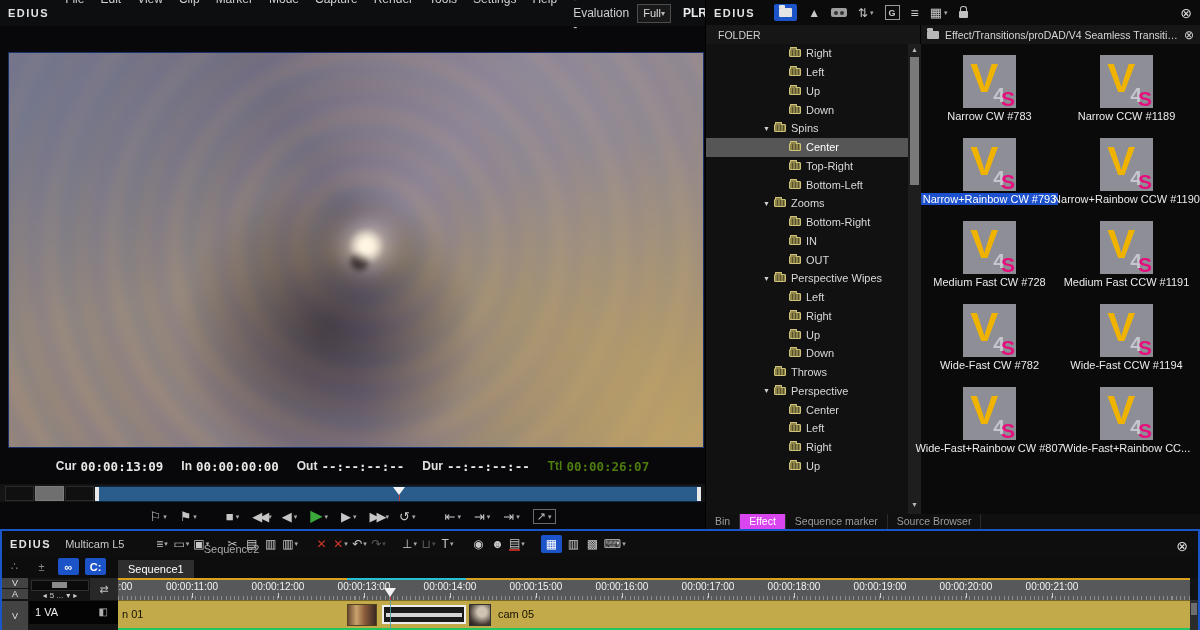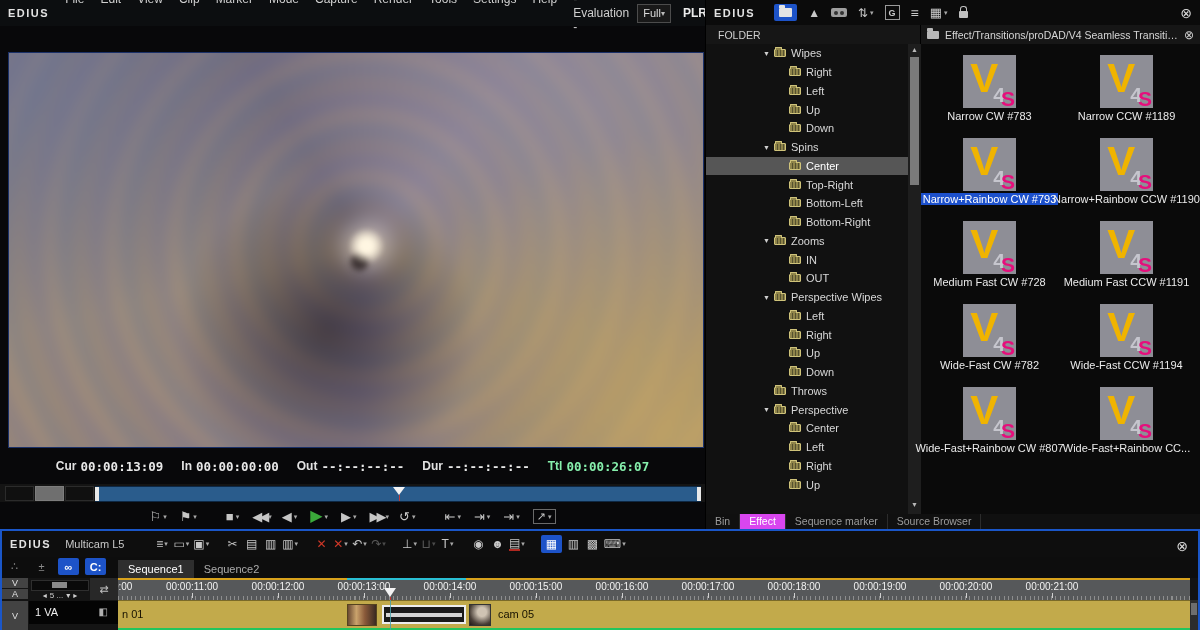--- a/index.html
+++ b/index.html
@@ -36,21 +36,21 @@
   .sw2{position:absolute;inset:0;filter:blur(2px);
     background:
      radial-gradient(circle at 51.5% 49%, #fff6e2 0 6px, rgba(255,246,226,0) 18px),
      radial-gradient(circle at 50.5% 53%, rgba(35,26,26,.75) 0 5px, rgba(35,26,26,0) 12px);}
 
   .tc-row{position:absolute;left:0;top:458px;width:705px;height:16px;display:flex;justify-content:center;
           align-items:center;gap:18px;}
   .tc{display:flex;align-items:center;gap:4px;}
   .tc .tcl{font-size:12px;font-weight:bold;color:#e2e2e2;}
   .tc .tcv{font-family:"DejaVu Sans Mono",monospace;font-size:12.5px;font-weight:bold;color:#e8e8e8;}
-  .tc.dim .tcl,.tc.dim .tcv{color:#86efac;}
+  .tc.dim .tcl,.tc.dim .tcv{color:#4d7c0f;}
 
   .scrub{position:absolute;left:0;top:484px;width:705px;height:18px;background:#141414;}
   .shut{position:absolute;left:5px;top:2px;display:flex;gap:1px;}
   .shut span{width:27px;height:13px;background:#101010;border:1px solid #2b2b2b;}
   .shut span.mid{background:#6f6f6f;border-color:#7d7d7d;}
   .sbar{position:absolute;left:95px;top:2px;width:606px;height:14px;background:#2a5c8c;
         border-top:1px solid #0e2844;border-bottom:1px solid #0e2844;}
   .sbar::before,.sbar::after{content:"";position:absolute;top:0;bottom:0;width:4px;background:#e9e9e9;}
   .sbar::before{left:0;} .sbar::after{right:0;}
   .sph{position:absolute;left:calc(50.2% - 6px);top:0;width:0;height:0;
@@ -145,21 +145,21 @@
   .tbi.active .g{color:#fff;}
   .tbi.redline .g{border-bottom:2px solid #b02820;}
   .tl-close{position:absolute;right:10px;top:7px;font-size:14px;color:#d8d8d8;}
 
   .tl-row2{position:absolute;left:2px;top:28px;width:1196px;height:21px;background:#0d0d0d;display:flex;align-items:flex-end;}
   .modeics{position:absolute;left:2px;top:1px;display:flex;gap:6px;}
   .mico{width:21px;height:17px;display:flex;align-items:center;justify-content:center;font-size:11px;color:#8a8a8a;}
   .mico.blue{background:#1d53c8;color:#fff;border-radius:2px;font-weight:bold;}
   .seqtabs{position:absolute;left:116px;bottom:0;display:flex;}
   .stab{padding:0 10px;height:18px;line-height:18px;font-size:11px;color:#ababab;}
-  .stab.active{background:#2e2e2e;color:#fff;}
+  .stab.active{background:#2e2e2e;color:#fff;margin-top:20px;}
 
   .ruler{position:absolute;left:118px;top:49px;width:1072px;height:22px;background:#56585a;overflow:hidden;}
   .topline{position:absolute;left:0;top:0;width:100%;height:2px;background:#d8a21c;}
   .cyanseg{position:absolute;left:229px;top:0;width:119px;height:2px;background:#2ac0d4;}
   .ruler-label{position:absolute;top:3px;width:64px;text-align:center;font-size:10px;color:#f2f2f2;}
   .ruler-label::after{content:"";position:absolute;left:50%;top:12px;width:1px;height:5px;background:#d0d0d0;}
   .minor{position:absolute;left:0;bottom:0;width:100%;height:4px;opacity:.75;
          background:repeating-linear-gradient(90deg,#9f9f9f 0 1px,transparent 1px 4.3px);}
   .rph{position:absolute;left:266px;top:10px;width:0;height:0;border-left:6px solid transparent;
        border-right:6px solid transparent;border-top:9px solid #f4f4f4;}
@@ -348,25 +348,20 @@
       <div class="left">FOLDER</div>
       <div class="right">
         <span class="i-folder gray"></span>
         <span class="b-path">Effect/Transitions/proDAD/V4 Seamless Transition (NEW)/Spin...</span>
         <span class="bx">⊗</span>
       </div>
     </div>
 
     <div class="tree">
 
-    <div class="trow group">
-          <span class="arrow">▼</span>
-          <span class="tf"></span>
-          <span>Wipes</span>
-        </div>
         <div class="trow child">
           <span class="arrow">▼</span>
           <span class="tf"></span>
           <span>Right</span>
         </div>
         <div class="trow child">
           <span class="arrow">▼</span>
           <span class="tf"></span>
           <span>Left</span>
         </div>
@@ -393,29 +388,29 @@
         <div class="trow child">
           <span class="arrow">▼</span>
           <span class="tf"></span>
           <span>Top-Right</span>
         </div>
         <div class="trow child">
           <span class="arrow">▼</span>
           <span class="tf"></span>
           <span>Bottom-Left</span>
         </div>
+        <div class="trow group">
+          <span class="arrow">▼</span>
+          <span class="tf"></span>
+          <span>Zooms</span>
+        </div>
         <div class="trow child">
           <span class="arrow">▼</span>
           <span class="tf"></span>
           <span>Bottom-Right</span>
-        </div>
-        <div class="trow group">
-          <span class="arrow">▼</span>
-          <span class="tf"></span>
-          <span>Zooms</span>
         </div>
         <div class="trow child">
           <span class="arrow">▼</span>
           <span class="tf"></span>
           <span>IN</span>
         </div>
         <div class="trow child">
           <span class="arrow">▼</span>
           <span class="tf"></span>
           <span>OUT</span>

